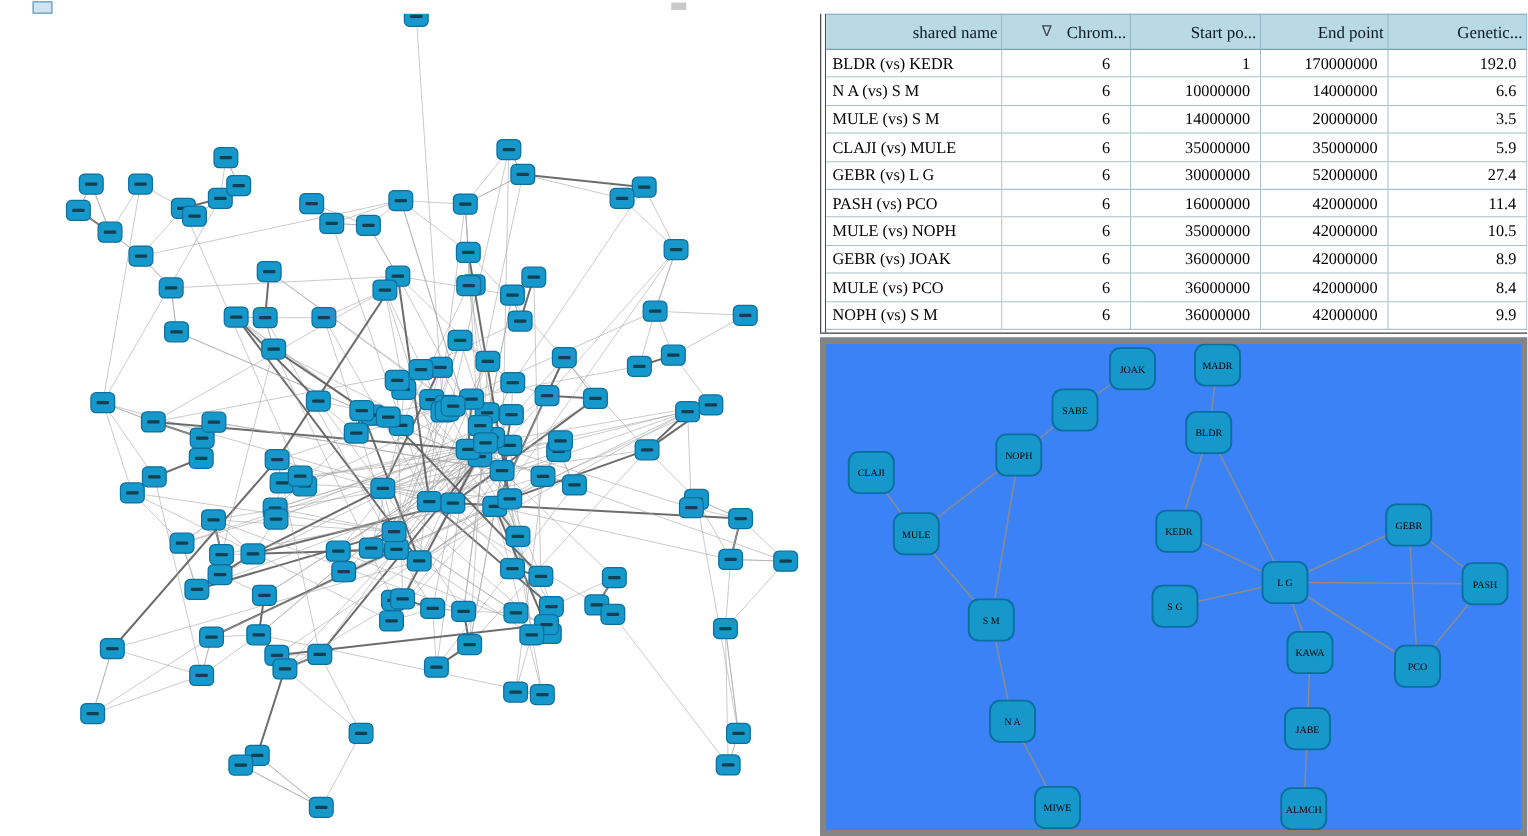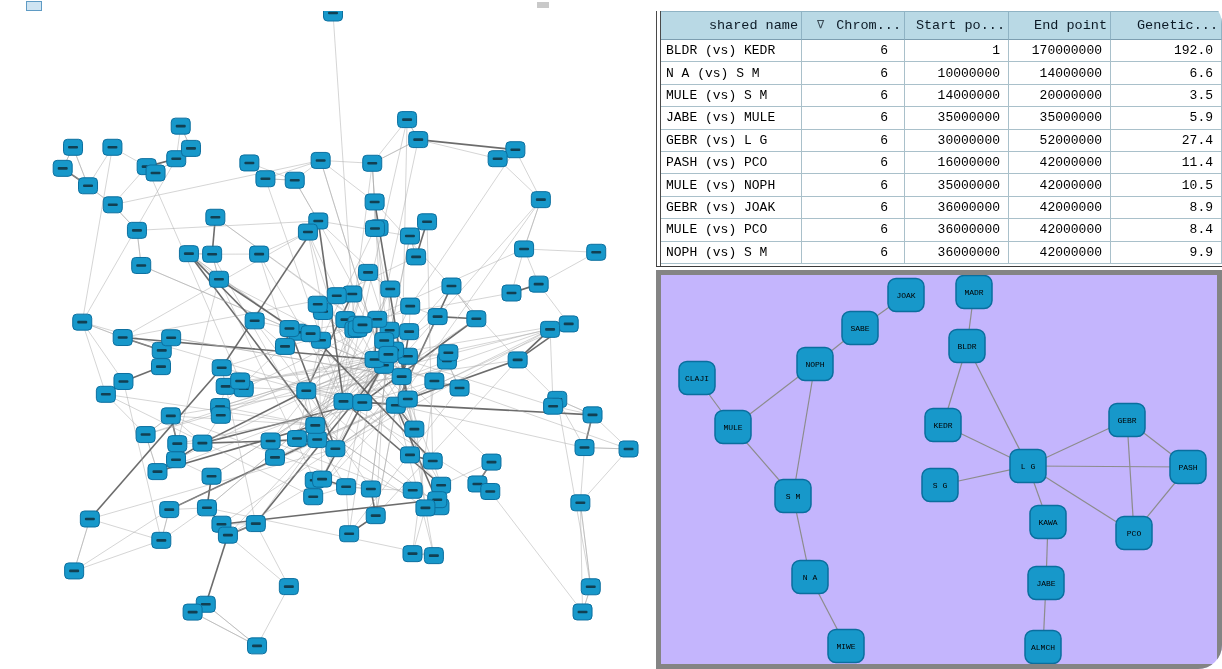--- a/index.html
+++ b/index.html
@@ -1,17 +1,17 @@
 <!DOCTYPE html>
 <html><head>
 <meta charset="utf-8">
 <style>
   html,body{margin:0;padding:0;background:#fff;}
   .app{position:relative;width:1222px;height:669px;overflow:hidden;background:#fff;
-       font-family:Liberation Mono, monospace;border-radius:24px;}
+       font-family:Liberation Serif, serif;}
   
   .hairball{position:absolute;left:0;top:0;background:#fff;}
   
   .scroll-strip{position:absolute;left:656;top:0;width:566px;height:11px;background:#fff;}
   .strip-thumb{position:absolute;left:26px;top:1px;width:14px;height:8px;
                background:#cfe4f2;border:1px solid #5f9bc4;}
   .strip-gray{position:absolute;left:537px;top:2px;width:12px;height:6px;background:#c9c9c9;}
   
   .tbl-edge{position:absolute;top:11px;width:1px;height:255px;background:#4a4a4a;}
   .tbl-edge.e1{left:656px}
@@ -28,21 +28,21 @@
   .trow{height:22.4px;}
   .cell{font-size:13px;color:#000;background:#fff;border-right:1px solid #a9c0ca;
         border-bottom:1px solid #a9c0ca;display:flex;align-items:center;box-sizing:border-box;
         white-space:nowrap;overflow:hidden;}
   .cell.name{justify-content:flex-start;padding-left:5px;}
   .cell.num{justify-content:flex-end;padding-right:8px;}
   .cell.chrom{padding-right:16px;}
   .dark-line{position:absolute;left:656px;top:266px;width:566px;height:1px;background:#3c3c3c;}
   
   .net-panel{position:absolute;left:656px;top:270px;width:566px;height:399px;box-sizing:border-box;
-             border:5px solid #848484;background:#c4b5fd;}
+             border:5px solid #848484;background:#3b82f6;}
   .net-panel svg{display:block;}
 </style>
 </head>
 <body>
 
 <div class="app">
 
   <svg class="hairball" width="655" height="669" viewBox="0 0 655 669">
       <g>
         <line x1="375.7291668455582" y1="515.6662846449763" x2="370.8895185182337" y2="489.0113633859437" stroke="#5c5c5c" stroke-width="1.6" stroke-opacity="0.9"></line>
@@ -1205,21 +1205,21 @@
           <div class="cell num">6.6</div>
         </div>
         <div class="grid5 trow">
           <div class="cell name">MULE (vs) S M</div>
           <div class="cell num chrom">6</div>
           <div class="cell num">14000000</div>
           <div class="cell num">20000000</div>
           <div class="cell num">3.5</div>
         </div>
         <div class="grid5 trow">
-          <div class="cell name">JABE (vs) MULE</div>
+          <div class="cell name">CLAJI (vs) MULE</div>
           <div class="cell num chrom">6</div>
           <div class="cell num">35000000</div>
           <div class="cell num">35000000</div>
           <div class="cell num">5.9</div>
         </div>
         <div class="grid5 trow">
           <div class="cell name">GEBR (vs) L G</div>
           <div class="cell num chrom">6</div>
           <div class="cell num">30000000</div>
           <div class="cell num">52000000</div>

